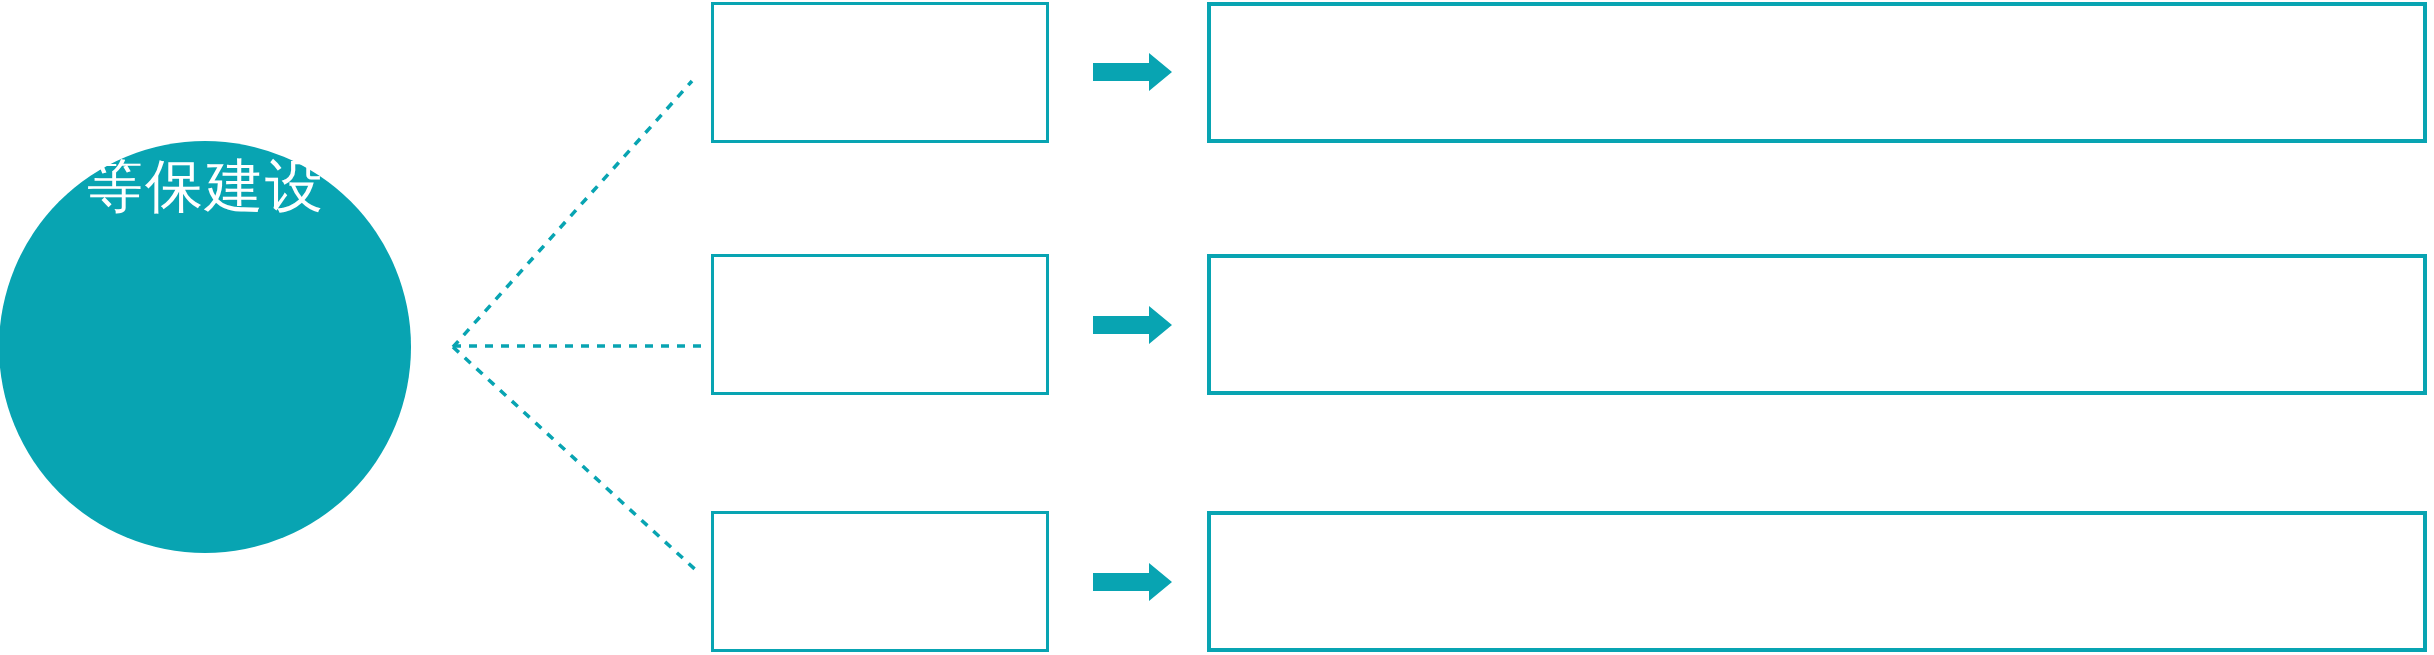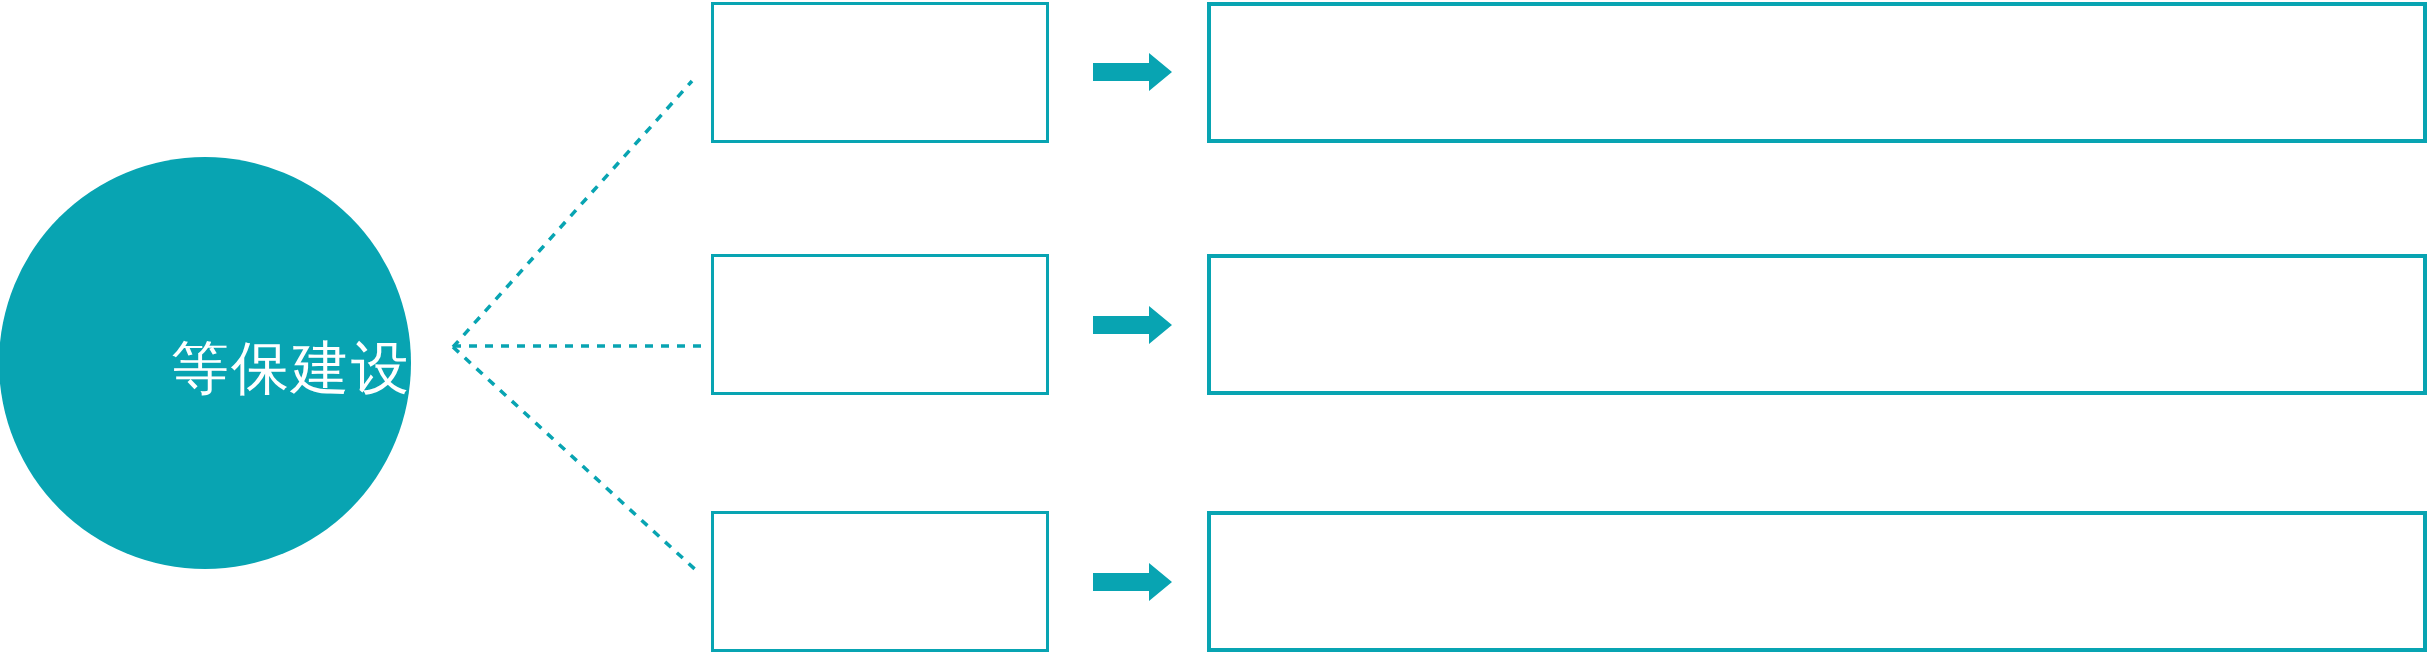--- a/index.html
+++ b/index.html
@@ -8,28 +8,28 @@
     position: relative;
     width: 2434px;
     height: 655px;
     background: #ffffff;
     overflow: hidden;
     font-family: "Liberation Sans", "DejaVu Sans", sans-serif;
   }
   .topic-circle {
     position: absolute;
     left: -1px;
-    top: 157px;
+    top: 141px;
     width: 412px;
     height: 412px;
     border-radius: 50%;
     background: var(--accent);
     display: flex;
-    flex-direction: column;
-    align-items: flex-end;
+    flex-direction: row;
+    align-items: flex-start;
     justify-content: center;
     padding-top: 10px;
     box-sizing: border-box;
   }
   .topic-circle .label-line {
     color: #ffffff;
     font-size: 58px;
     line-height: 1.22;
     font-weight: 300;
     letter-spacing: 2px;

